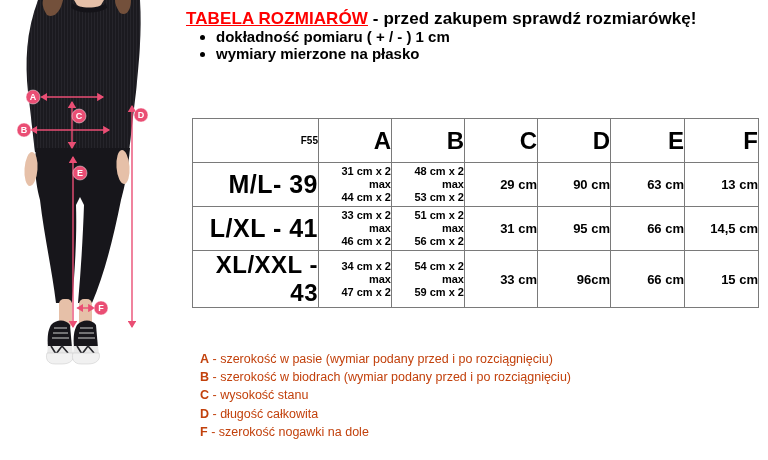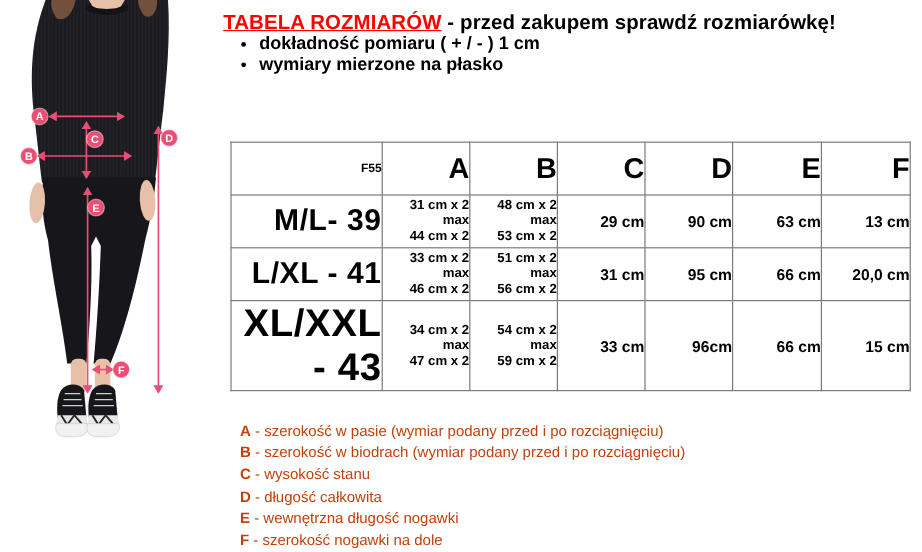--- a/index.html
+++ b/index.html
@@ -60,21 +60,21 @@
     border: 1px solid #7a7a7a;
     text-align: right;
     vertical-align: middle;
     padding: 0;
     color: #000000;
   }
   table.size-table tr { height: 44px; }
   th.code-cell  { font-size: 10px; font-weight: bold; }
   th.letter-cell { font-size: 24px; font-weight: bold; color: #fe0000; }
   td.size-cell  { font-size: 25px; font-weight: bold; color: #fe0000; letter-spacing: 0.5px; }
-  tr.row-xl td.size-cell { font-size: 32px; }
+  tr.row-xl td.size-cell { font-size: 24px; }
   td.range-cell { font-size: 11px; font-weight: bold; line-height: 13px; white-space: pre-line; }
   td.value-cell { font-size: 13px; font-weight: bold; margin-left: 20px; }
 
   
   .legend {
     position: absolute;
     left: 200px; top: 350px;
     font-size: 12.5px;
     color: #c2410c;
   }
@@ -210,21 +210,21 @@
         <td class="size-cell">L/XL - 41</td>
         <td class="range-cell">33 cm x 2
 max
 46 cm x 2</td>
         <td class="range-cell">51 cm x 2
 max
 56 cm x 2</td>
         <td class="value-cell">31 cm</td>
         <td class="value-cell">95 cm</td>
         <td class="value-cell">66 cm</td>
-        <td class="value-cell">20,0 cm</td>
+        <td class="value-cell">14,5 cm</td>
       </tr>
       <tr class="row-xl">
         <td class="size-cell">XL/XXL - 43</td>
         <td class="range-cell">34 cm x 2
 max
 47 cm x 2</td>
         <td class="range-cell">54 cm x 2
 max
 59 cm x 2</td>
         <td class="value-cell">33 cm</td>
@@ -233,17 +233,16 @@
         <td class="value-cell">15 cm</td>
       </tr>
     </tbody>
   </table>
 
   <div class="legend">
     <div class="legend-row"><b>A</b> <span>- szerokość w pasie (wymiar podany przed i po rozciągnięciu)</span></div>
     <div class="legend-row"><b>B</b> <span>- szerokość w biodrach (wymiar podany przed i po rozciągnięciu)</span></div>
     <div class="legend-row"><b>C</b> <span>- wysokość stanu</span></div>
     <div class="legend-row"><b>D</b> <span>- długość całkowita</span></div>
-    <div class="legend-row"><b>E</b> <span>- wewnętrzna długość nogawki</span></div>
     <div class="legend-row"><b>F</b> <span>- szerokość nogawki na dole</span></div>
   </div>
 
 </div>
 
 </body></html>

